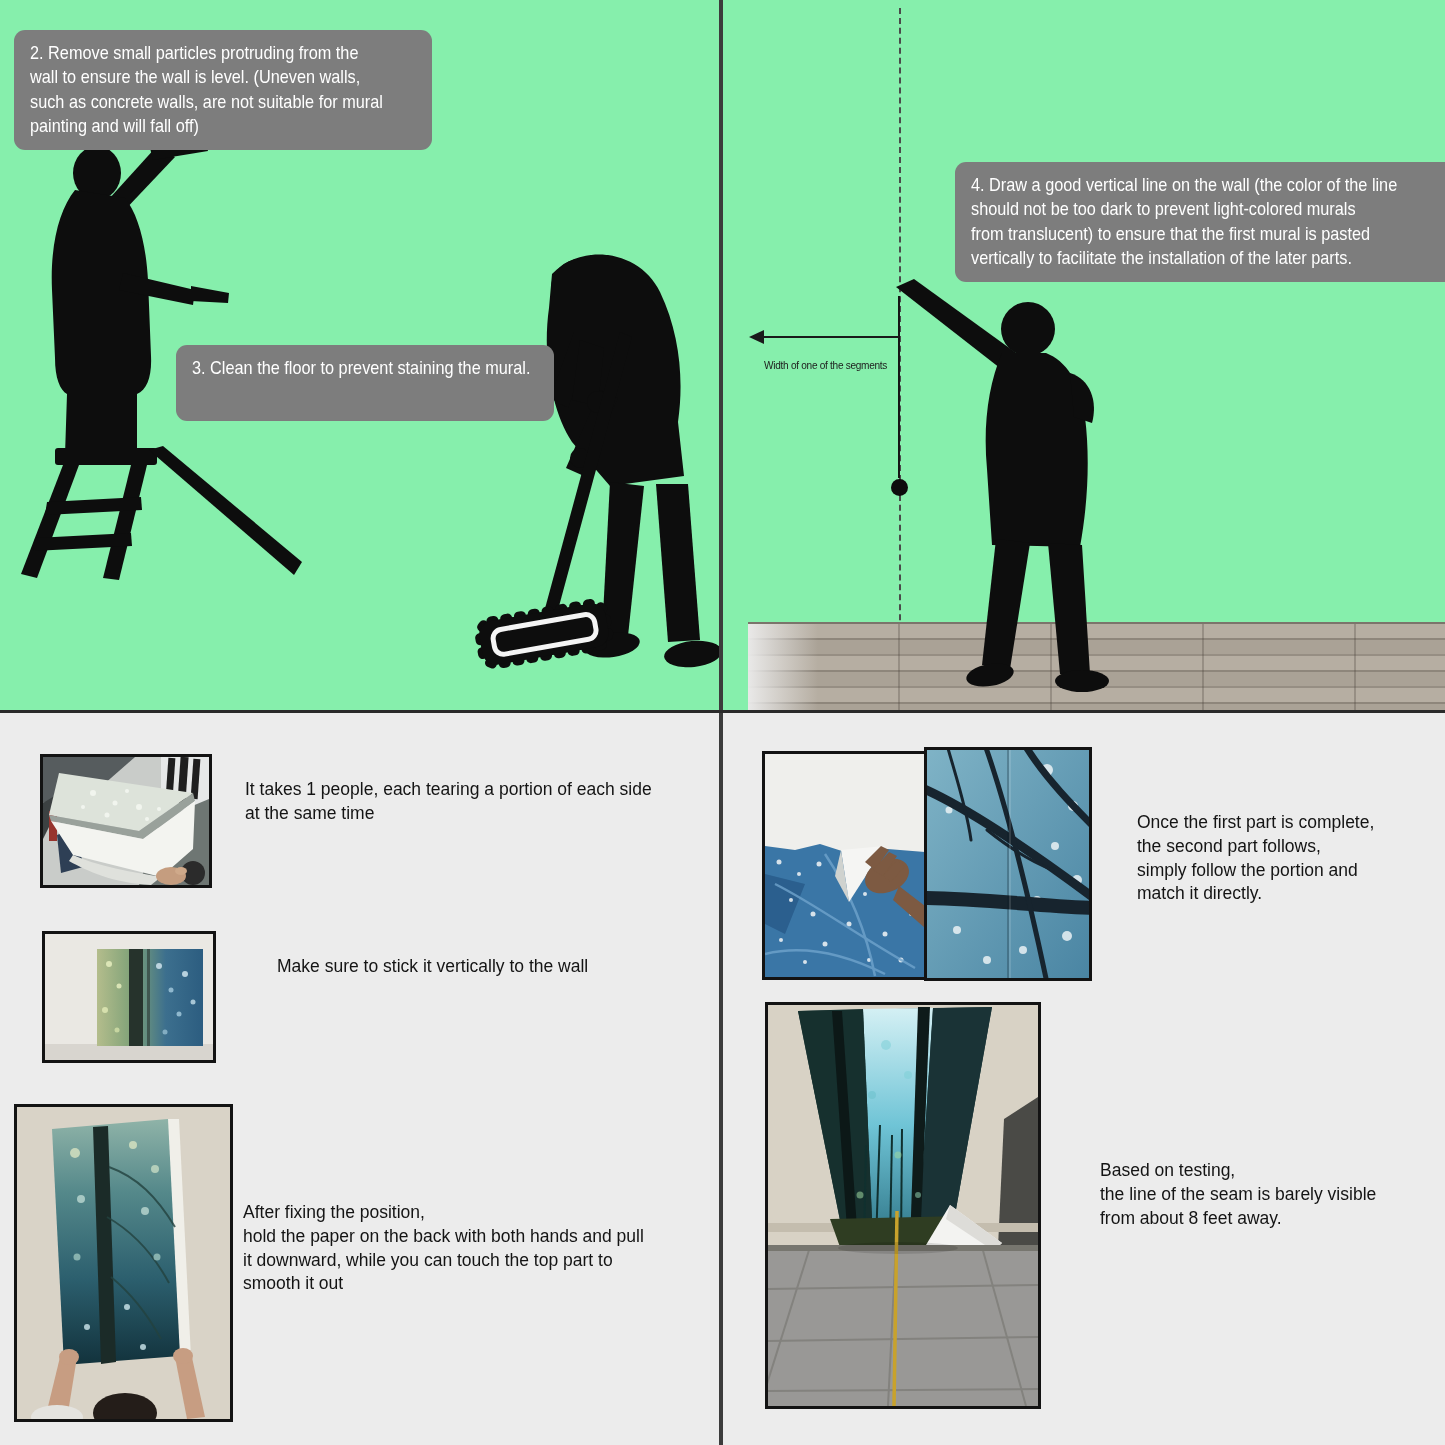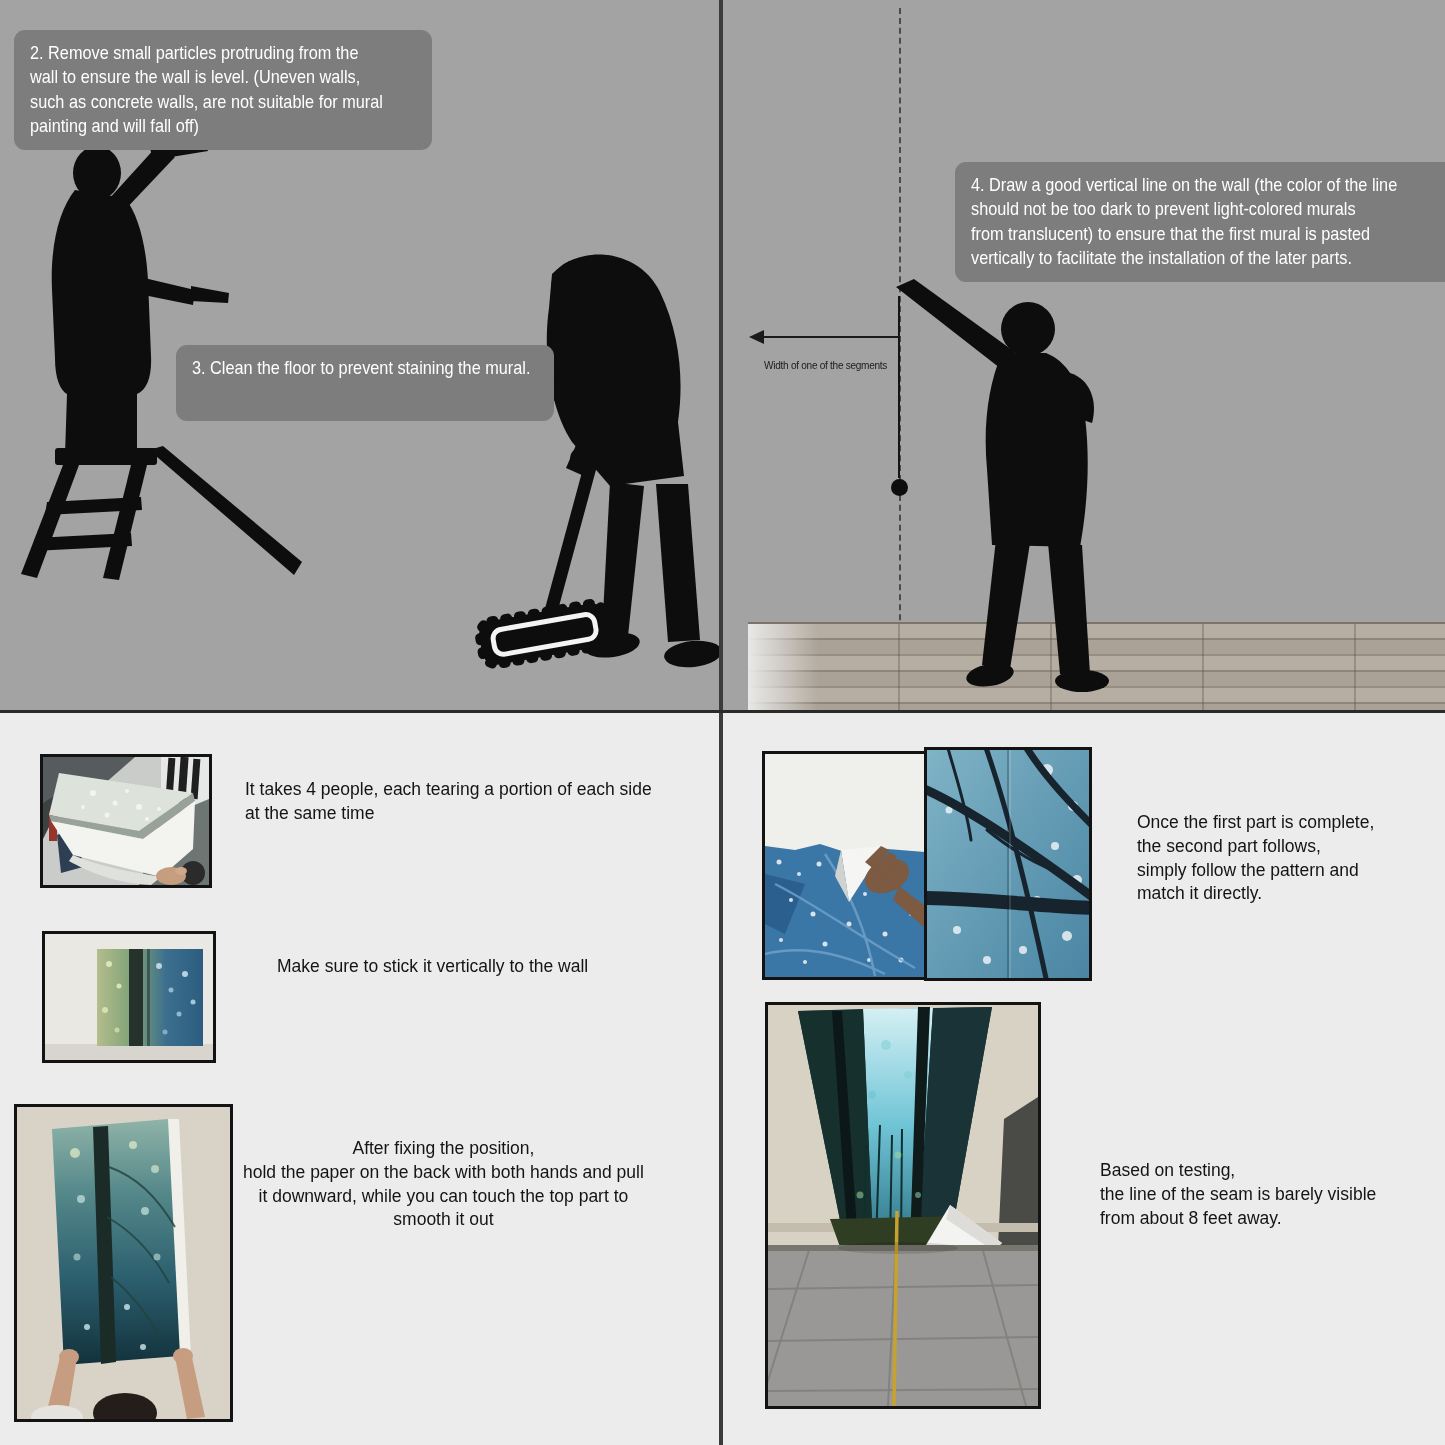--- a/index.html
+++ b/index.html
@@ -1,17 +1,17 @@
 <!DOCTYPE html>
 <html><head>
 <meta charset="utf-8">
 <style>
   html,body{margin:0;padding:0;background:#fff;}
   #canvas{position:relative;width:1445px;height:1445px;overflow:hidden;
-          font-family:"Liberation Sans",sans-serif;background:#a3a3a3;}
+          font-family:"Liberation Sans",sans-serif;background:#86efac;}
   .half-bottom{position:absolute;left:0;top:713px;width:1445px;height:732px;background:#ececec;}
   .vdiv{position:absolute;left:719px;top:0;width:4px;height:1445px;background:#3c3c3c;z-index:30;}
   .hdiv{position:absolute;left:0;top:710px;width:1445px;height:3px;background:#2a2a2a;z-index:30;}
   .callout{position:absolute;background:#7d7d7d;border-radius:11px;color:#fff;
            padding:11px 16px;box-sizing:border-box;z-index:5;}
   .callout .ct{font-size:18.5px;line-height:1.32;white-space:pre-line;
                transform:scaleX(.88);transform-origin:0 0;width:113%;}
   .caption{position:absolute;color:#141414;font-size:17.5px;line-height:1.36;white-space:pre-line;z-index:5;}
   .photo{position:absolute;border:3px solid #131313;background:#ddd;box-sizing:border-box;z-index:4;}
   .photo svg{display:block;}
@@ -142,21 +142,21 @@
         <circle cx="64" cy="58" r="2.5"></circle>
           <circle cx="104" cy="62" r="2"></circle>
       </g>
       <polygon points="6,58 96,74 150,36 152,44 100,82 8,64" fill="#99a19b"></polygon>
       <polygon points="8,64 100,82 152,44 150,92 118,120 30,98" fill="#f3f4f0"></polygon>
       <path d="M30,98 C62,112 98,116 118,120 L108,128 C70,126 44,114 26,104 Z" fill="#dfe1dc"></path>
       <ellipse cx="128" cy="119" rx="15" ry="9" fill="#c59d7f"></ellipse>
       <ellipse cx="138" cy="114" rx="6" ry="4" fill="#cfa98a"></ellipse>
     </svg>
   </div>
-  <div class="caption" style="left:245px;top:778px;">It takes 4 people, each tearing a portion of each side
+  <div class="caption" style="left:245px;top:778px;">It takes 1 people, each tearing a portion of each side
 at the same time</div>
 
   <div class="photo" style="left:42px;top:931px;width:174px;height:132px;">
     <svg width="168" height="126" viewBox="0 0 168 126">
       <rect width="168" height="126" fill="#eae8e3"></rect>
       <rect x="0" y="110" width="168" height="16" fill="#d8d5cf"></rect>
       <defs>
         <linearGradient id="mur2" x1="0" y1="0" x2="1" y2="0">
           <stop offset="0" stop-color="#b4bd8c"></stop>
             <stop offset=".35" stop-color="#7ca077"></stop>
@@ -215,21 +215,21 @@
           <circle cx="126" cy="240" r="3" fill="#cfe8ee"></circle>
       </g>
       <polygon points="28,312 44,246 60,250 50,312" fill="#c79d82"></polygon>
       <ellipse cx="52" cy="250" rx="10" ry="8" fill="#c79d82"></ellipse>
       <polygon points="170,312 158,250 174,246 188,310" fill="#c79d82"></polygon>
       <ellipse cx="166" cy="249" rx="10" ry="8" fill="#c79d82"></ellipse>
       <ellipse cx="108" cy="306" rx="32" ry="20" fill="#241d19"></ellipse>
       <ellipse cx="40" cy="310" rx="26" ry="12" fill="#e4e3df"></ellipse>
     </svg>
   </div>
-  <div class="caption" style="left:243px;top:1137px;text-align:center;">After fixing the position,
+  <div class="caption" style="left:243px;top:1201px;">After fixing the position,
 hold the paper on the back with both hands and pull
 it downward, while you can touch the top part to
 smooth it out</div>
 
   <div class="photo" style="left:762px;top:751px;width:166px;height:229px;">
     <svg width="160" height="223" viewBox="0 0 160 223">
       <rect width="160" height="223" fill="#efefec"></rect>
       <path d="M0,92 L30,96 L55,90 L80,98 L110,94 L160,98 L160,223 L0,223 Z" fill="#3a76a6"></path>
       <path d="M0,120 L40,130 L20,180 L0,170 Z" fill="#2b5f8e"></path>
       <g fill="#e8eef2" opacity=".9">
@@ -294,21 +294,21 @@
         <path d="M98,-5 C118,28 148,58 170,80" stroke-width="7"></path>
         <path d="M20,-5 C30,30 40,60 44,90" stroke-width="3"></path>
         <path d="M60,80 C80,96 100,110 126,120" stroke-width="3"></path>
       </g>
       <line x1="81" y1="0" x2="81" y2="228" stroke="#0b1b24" stroke-width="1.5" opacity=".35"></line>
       <line x1="83" y1="0" x2="83" y2="228" stroke="#ffffff" stroke-width="1" opacity=".25"></line>
     </svg>
   </div>
   <div class="caption" style="left:1137px;top:811px;">Once the first part is complete,
 the second part follows,
-simply follow the pattern and
+simply follow the portion and
 match it directly.</div>
 
   <div class="photo" style="left:765px;top:1002px;width:276px;height:407px;">
     <svg width="270" height="401" viewBox="0 0 270 401">
       <rect width="270" height="240" fill="#d8d2c5"></rect>
       <polygon points="236,114 270,92 270,242 230,242" fill="#4a4a46"></polygon>
       <rect x="0" y="218" width="270" height="9" fill="#c4bdae"></rect>
       <defs>
         <linearGradient id="glow6" x1="0" y1="0" x2="0" y2="1">
           <stop offset="0" stop-color="#d4f0f4"></stop>

